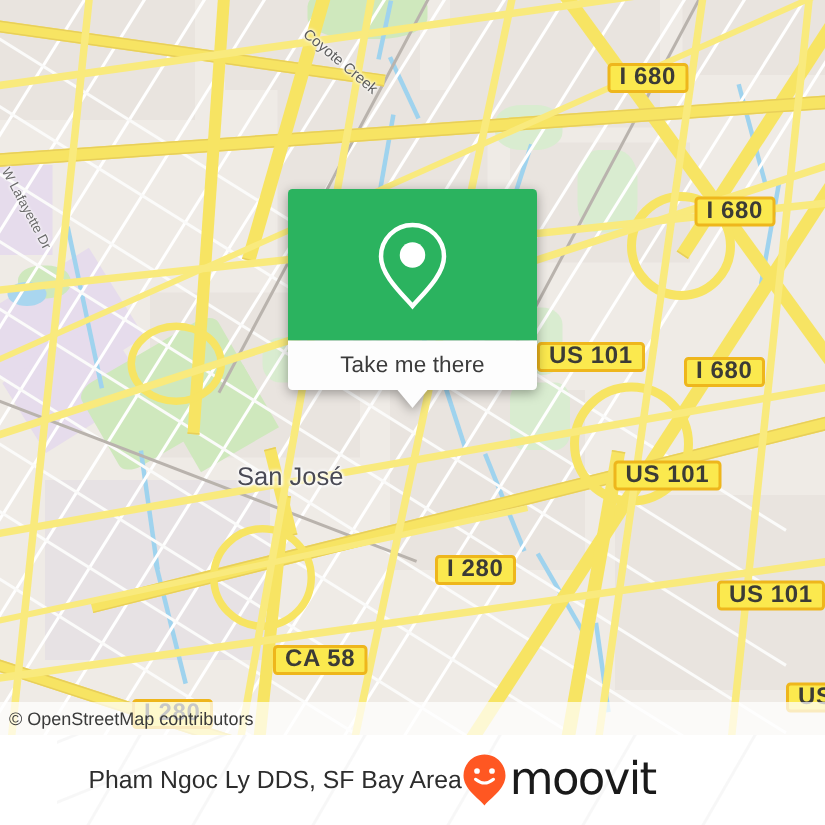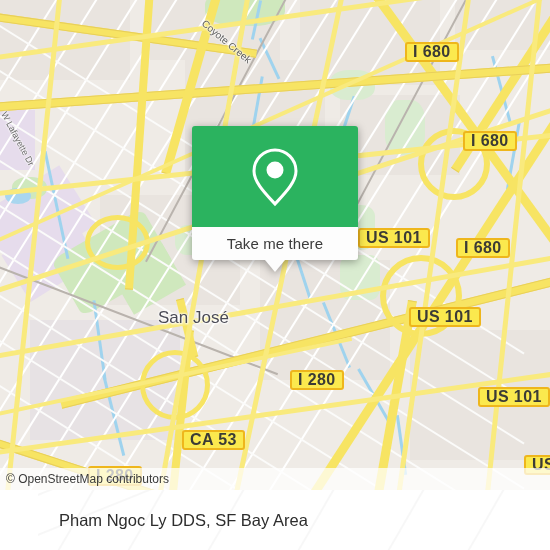--- a/index.html
+++ b/index.html
@@ -250,21 +250,21 @@
 
     <div id="shields">
         <div class="shield" style="left: 405px; top: 42px;">I 680</div>
         <div class="shield" style="left: 463px; top: 131px;">I 680</div>
         <div class="shield" style="left: 456px; top: 238px;">I 680</div>
         <div class="shield" style="left: 358px; top: 228px;">US 101</div>
         <div class="shield" style="left: 409px; top: 307px;">US 101</div>
         <div class="shield" style="left: 478px; top: 387px;">US 101</div>
         <div class="shield" style="left: 524px; top: 455px;">US 101</div>
         <div class="shield" style="left: 290px; top: 370px;">I 280</div>
-        <div class="shield" style="left: 182px; top: 430px;">CA 53</div>
+        <div class="shield" style="left: 182px; top: 430px;">CA 58</div>
         <div class="shield" style="left: 88px; top: 466px;">I 280</div>
       </div>
 
     <div class="callout">
       <div class="callout-top">
         <svg width="52" height="62" viewBox="0 0 52 62">
           <path d="M26 4 C14.4 4 5 13.4 5 25 C5 37 18 49 26 58 C34 49 47 37 47 25 C47 13.4 37.6 4 26 4 Z" fill="none" stroke="#ffffff" stroke-width="3"></path>
           <circle cx="26" cy="24" r="8.5" fill="#ffffff"></circle>
         </svg>
       </div>
@@ -286,15 +286,24 @@
       <div style="top:-10px;width:1.5px;height:90px;transform:rotate(30deg);transform-origin:top left;left:210px;"></div>
       <div style="top:-10px;width:1.5px;height:90px;transform:rotate(30deg);transform-origin:top left;left:300px;"></div>
       <div style="top:-10px;width:1.5px;height:90px;transform:rotate(30deg);transform-origin:top left;left:390px;"></div>
       <div style="top:-10px;width:1.5px;height:90px;transform:rotate(30deg);transform-origin:top left;left:470px;"></div>
       <div style="left:-40px;top:20px;width:660px;height:1.5px;transform:rotate(-22deg);transform-origin:top left;"></div>
       <div style="left:-40px;top:60px;width:660px;height:1.5px;transform:rotate(-22deg);transform-origin:top left;"></div>
     </div>
 
     <div class="footer-title">Pham Ngoc Ly DDS, SF Bay Area</div>
 
+    <div class="brand">
+      <svg width="30" height="36" viewBox="0 0 30 36">
+        <path d="M15 1 C7.3 1 1 7.3 1 15 C1 24 11 30 15 35 C19 30 29 24 29 15 C29 7.3 22.7 1 15 1 Z" fill="#ff5722"></path>
+        <circle cx="10" cy="12" r="1.9" fill="#ffffff"></circle>
+        <circle cx="20" cy="12" r="1.9" fill="#ffffff"></circle>
+        <path d="M9 17.5 Q15 22.5 21 17.5" fill="none" stroke="#ffffff" stroke-width="2" stroke-linecap="round"></path>
+      </svg>
+      <span class="brand-word">moovit</span>
+    </div>
   </div>
 
 </div>
 
 </body></html>

